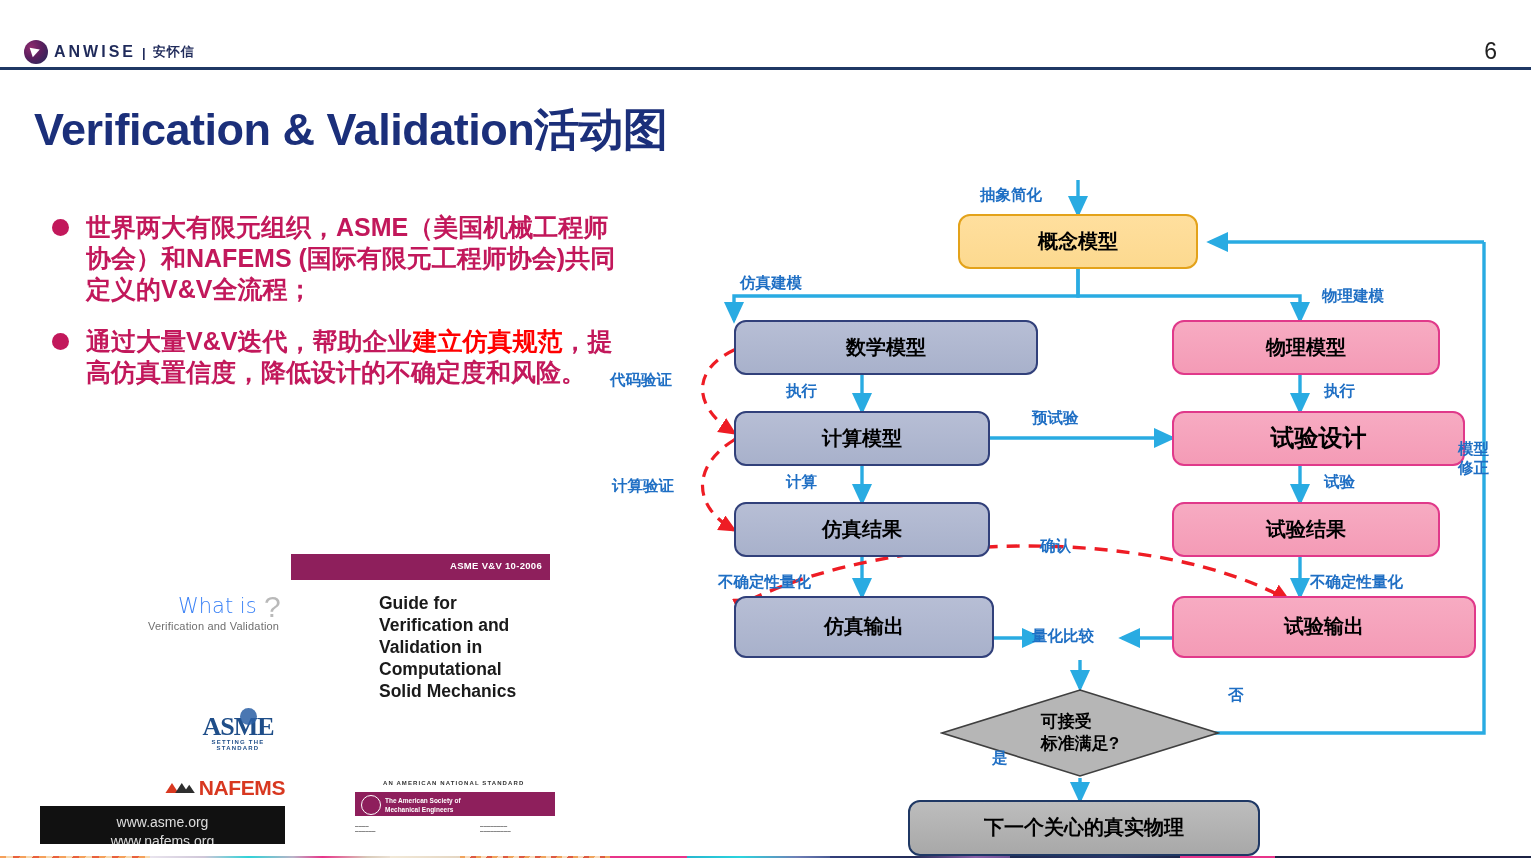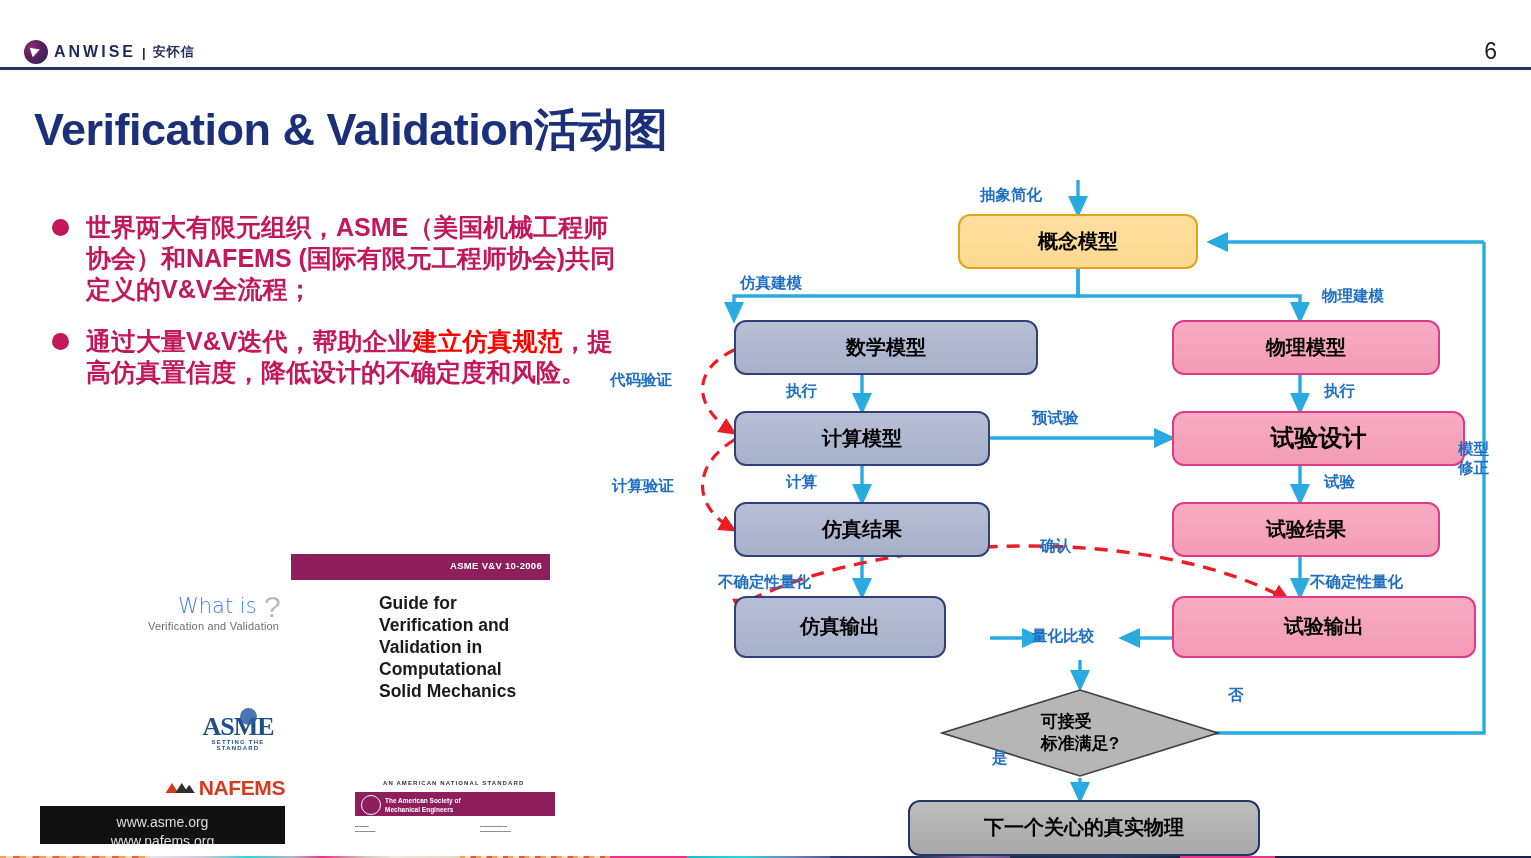--- a/index.html
+++ b/index.html
@@ -247,21 +247,21 @@
     <div class="node n-pink" style="left:572px;top:232px;width:268px;height:55px;font-size:20px;">物理模型</div>
 
     <div class="node n-blue" style="left:134px;top:323px;width:256px;height:55px;font-size:20px;">计算模型</div>
 
     <div class="node n-pink" style="left:572px;top:323px;width:293px;height:55px;font-size:24px;">试验设计</div>
 
     <div class="node n-blue" style="left:134px;top:414px;width:256px;height:55px;font-size:20px;">仿真结果</div>
 
     <div class="node n-pink" style="left:572px;top:414px;width:268px;height:55px;font-size:20px;">试验结果</div>
 
-    <div class="node n-blue" style="left:134px;top:508px;width:212px;height:62px;font-size:20px;">仿真输出</div>
+    <div class="node n-blue" style="left:134px;top:508px;width:260px;height:62px;font-size:20px;">仿真输出</div>
 
     <div class="node n-pink" style="left:572px;top:508px;width:304px;height:62px;font-size:20px;">试验输出</div>
 
     <div class="diamond" style="left:340px;top:600px;width:280px;height:90px;">
       <svg width="280" height="90" viewBox="0 0 280 90">
         <polygon points="140,2 278,45 140,88 2,45" fill="#b6b6b6" stroke="#3f3f3f" stroke-width="1.6"></polygon>
       </svg>
       <div class="dlabel" style="white-space:pre-line">可接受
 标准满足?</div>
     </div>

